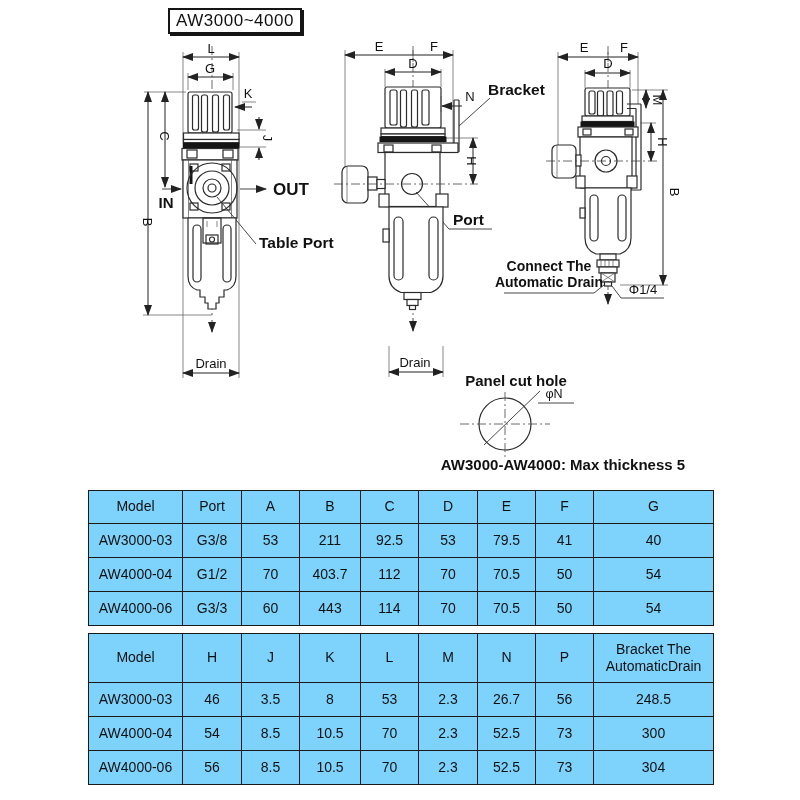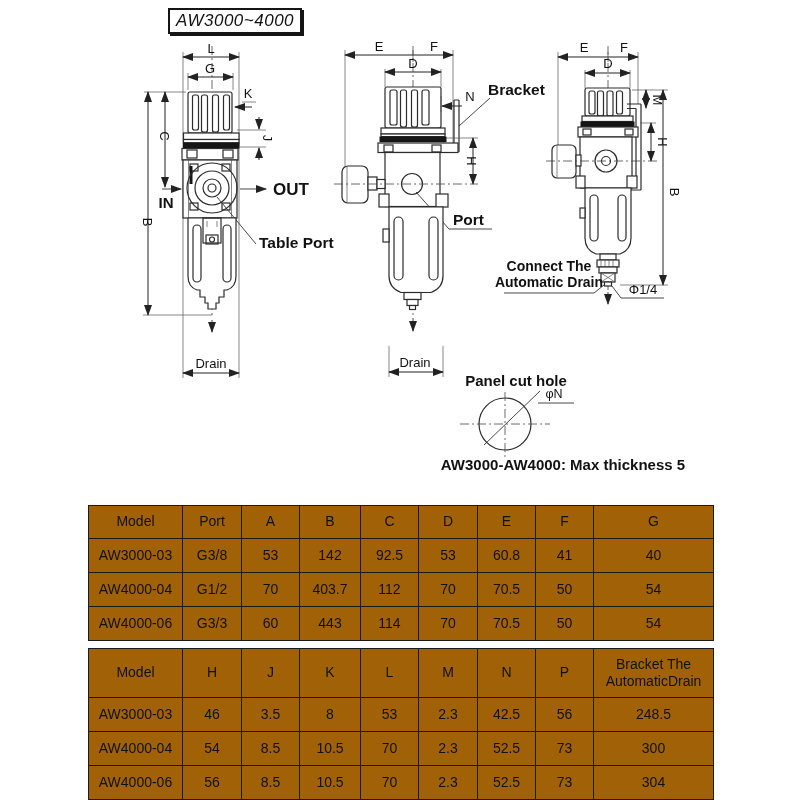--- a/index.html
+++ b/index.html
@@ -1,36 +1,36 @@
 <!DOCTYPE html>
 <html><head>
 <meta charset="utf-8">
 <style>
   html,body{margin:0;padding:0;background:#fff;}
   body{width:800px;height:800px;position:relative;font-family:"Liberation Sans",sans-serif;color:#111;}
   .title-box{position:absolute;left:168px;top:8px;width:130px;height:22px;border:2px solid #151515;
     box-shadow:2px 2px 0 0 #151515;display:flex;align-items:center;justify-content:center;
-    font-size:17px;letter-spacing:.5px;background:#fff;font-style:italic;}
+    font-size:17px;letter-spacing:.5px;background:#fff;}
   svg{position:absolute;left:0;top:0;}
   svg text{font-family:"Liberation Sans",sans-serif;fill:#111;}
   .lbl{font-size:13px;}
   .lblS{font-size:12.5px;}
   .lblB{font-size:15.5px;font-weight:bold;}
   .lblB2{font-size:14px;font-weight:bold;}
   .lblIN{font-size:15px;font-weight:bold;}
   .lblOUT{font-size:17px;font-weight:bold;}
   .note{font-size:15px;font-weight:bold;}
   .ol{stroke:#2b2b2b;stroke-width:1.2;fill:none;}
   .olw{stroke:#2b2b2b;stroke-width:1.2;fill:#fff;}
   .thin{stroke:#555;stroke-width:.7;fill:none;}
   .dim{stroke:#222;stroke-width:1;fill:none;}
   .ldr{stroke:#333;stroke-width:.9;fill:none;}
   .cl{stroke:#444;stroke-width:.8;fill:none;stroke-dasharray:9 3 2 3;}
   .dk{fill:#151515;stroke:none;}
-  .tbl{position:absolute;border-collapse:collapse;table-layout:fixed;background:#a16207;margin-top:15px;}
+  .tbl{position:absolute;border-collapse:collapse;table-layout:fixed;background:#7dd3fc;}
   .tbl td,.tbl th{border:1px solid #1a1a1a;font-size:14px;font-weight:normal;text-align:center;
     vertical-align:middle;padding:0 2px;line-height:1.25;}
   #t1{left:88px;top:490px;width:625px;height:136px;}
   #t2{left:88px;top:633px;width:625px;height:152px;}
   #t1 tr{height:34px;} #t1 tr.hd{height:33px;}
   #t2 tr{height:34px;} #t2 tr.hd{height:49px;}
 </style>
 </head>
 <body>
 
@@ -280,24 +280,24 @@
     <th>C</th>
     <th>D</th>
     <th>E</th>
     <th>F</th>
     <th>G</th>
   </tr>
   <tr>
     <td>AW3000-03</td>
     <td>G3/8</td>
     <td>53</td>
-    <td>142</td>
+    <td>211</td>
     <td>92.5</td>
     <td>53</td>
-    <td>60.8</td>
+    <td>79.5</td>
     <td>41</td>
     <td>40</td>
   </tr>
   <tr>
     <td>AW4000-04</td>
     <td>G1/2</td>
     <td>70</td>
     <td>403.7</td>
     <td>112</td>
     <td>70</td>
@@ -343,21 +343,21 @@
     <th>P</th>
     <th>Bracket The AutomaticDrain</th>
   </tr>
   <tr>
     <td>AW3000-03</td>
     <td>46</td>
     <td>3.5</td>
     <td>8</td>
     <td>53</td>
     <td>2.3</td>
-    <td>42.5</td>
+    <td>26.7</td>
     <td>56</td>
     <td>248.5</td>
   </tr>
   <tr>
     <td>AW4000-04</td>
     <td>54</td>
     <td>8.5</td>
     <td>10.5</td>
     <td>70</td>
     <td>2.3</td>

